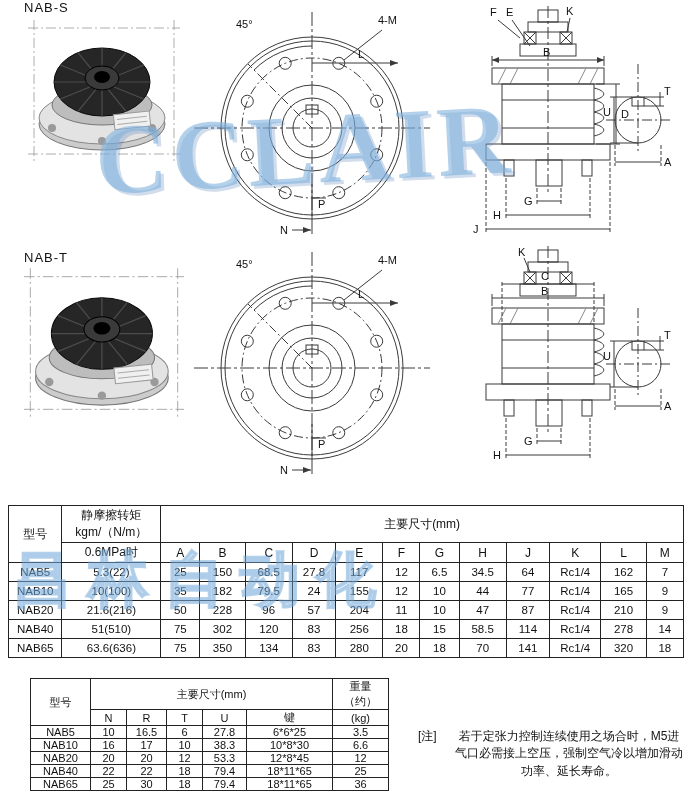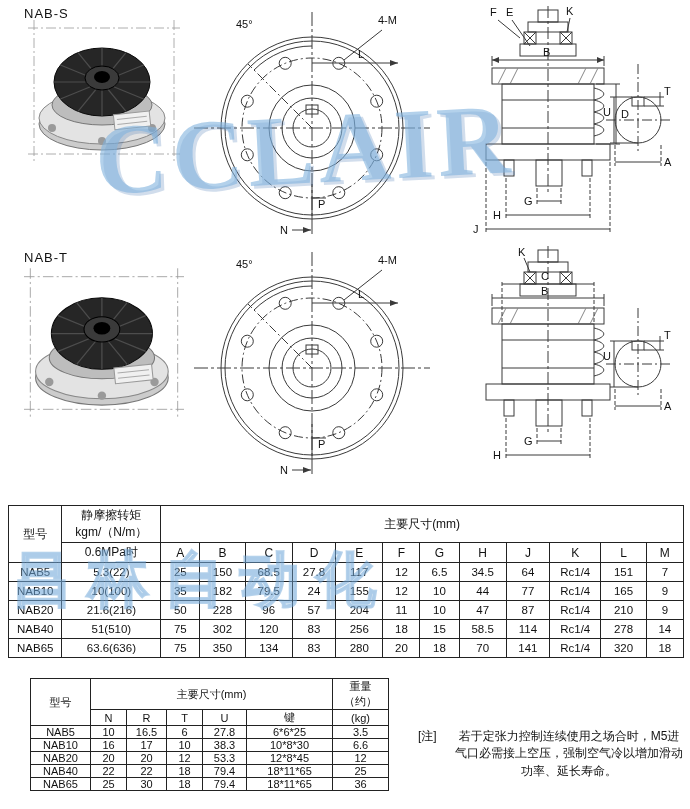--- a/index.html
+++ b/index.html
@@ -2,21 +2,21 @@
 <html><head>
 <meta charset="utf-8">
 <style>
   * { box-sizing: border-box; }
   body { margin:0; background:#fff; }
   #page {
     position:relative; width:690px; height:809px; background:#fff;
     overflow:hidden; font-family:"Liberation Sans","DejaVu Sans",sans-serif; color:#111;
   }
   .section-label { position:absolute; font-size:13px; letter-spacing:1px; }
-  .label-s { left:24px; top:6px; }
+  .label-s { left:24px; top:0; }
   .label-t { left:24px; top:250px;text-align:center; }
 
   svg { position:absolute; }
   .photo-s { left:28px; top:20px; }
   .photo-t { left:24px; top:268px; }
   .front-s { left:192px; top:8px; }
   .front-t { left:192px; top:248px; }
   .side-s  { left:440px; top:4px; }
   .side-t  { left:440px; top:244px; }
   .shaft-s { left:602px; top:62px; }
@@ -433,21 +433,21 @@
       <td>25</td>
       <td>150</td>
       <td>68.5</td>
       <td>27.8</td>
       <td>117</td>
       <td>12</td>
       <td>6.5</td>
       <td>34.5</td>
       <td>64</td>
       <td>Rc1/4</td>
-      <td>151</td>
+      <td>162</td>
       <td>7</td>
     </tr>
     <tr>
       <td>NAB10</td>
       <td>10(100)</td>
       <td>35</td>
       <td>182</td>
       <td>79.5</td>
       <td>24</td>
       <td>155</td>

